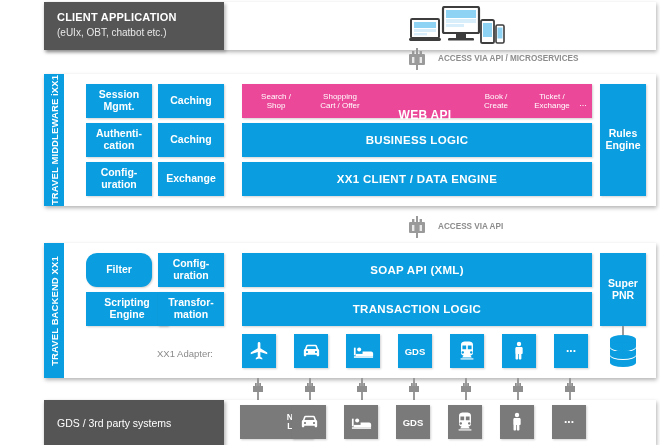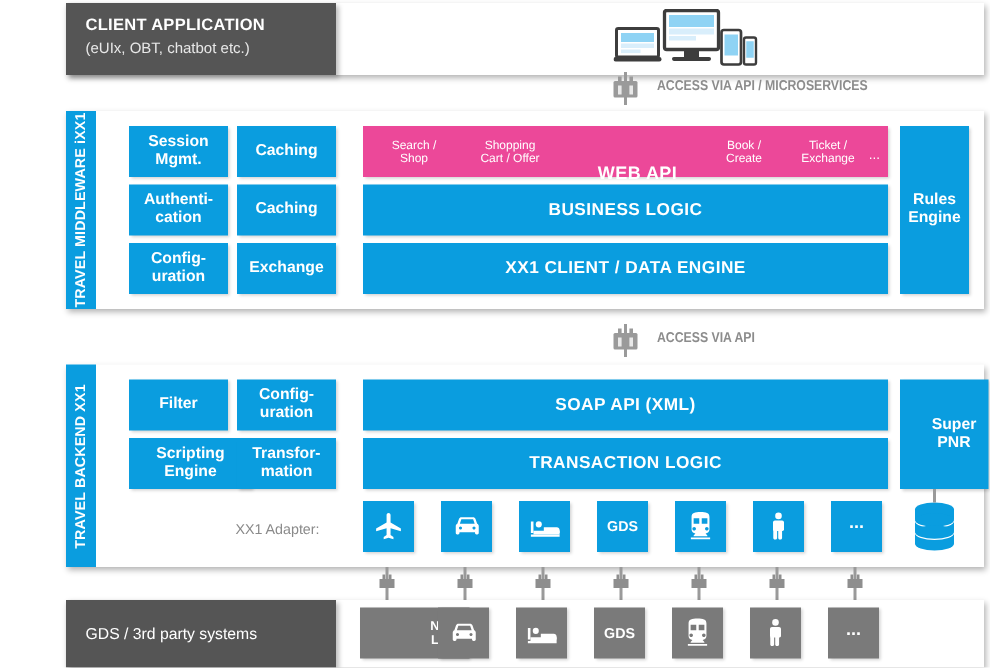--- a/index.html
+++ b/index.html
@@ -280,40 +280,40 @@
       </svg>
     </div>
     <div class="access-text">ACCESS VIA API</div>
   </div>
 
   <div class="panel" id="backend-panel">
     <div class="vlabel">
       <span>TRAVEL BACKEND XX1</span>
     </div>
 
-    <div class="cell small" style="left:42px; top:10px; width:66px; height:34px;">
+    <div class="cell small" style="left:42px; top:10px; width:66px; height:34px;border-radius:11px;">
       <span>Filter</span>
     </div>
     <div class="cell small" style="left:114px; top:10px; width:66px; height:34px;">
       <span>Config-<br>uration</span>
     </div>
     <div class="cell small" style="left:42px; top:49px; width:82px; height:34px;">
       <span>Scripting<br>Engine</span>
     </div>
     <div class="cell small" style="left:114px; top:49px; width:66px; height:34px;">
       <span>Transfor-<br>mation</span>
     </div>
 
     <div class="cell wide" style="left:198px; top:10px; width:350px; height:34px;">
       <span>SOAP API (XML)</span>
     </div>
     <div class="cell wide" style="left:198px; top:49px; width:350px; height:34px;">
       <span>TRANSACTION LOGIC</span>
     </div>
-    <div class="cell small" style="left:556px; top:10px; width:46px; height:73px;padding-left:13px;">
+    <div class="cell small" style="left:556px; top:10px; width:46px; height:73px;">
       <span>Super<br>PNR</span>
     </div>
 
     <div id="adapter-label" style="left:113px; top:105px;">XX1 Adapter:</div>
 
     <div class="icon-box" style="left:198px; top:91px;">
       <svg width="22" height="22" viewBox="0 0 24 24" fill="#ffffff">
         <path d="M21 15.5v-2L13.5 9V3.7c0-.8-.65-1.45-1.45-1.45S10.6 2.9 10.6 3.7V9L3 13.5v2l7.6-2.3v5l-2.1 1.4v1.6l3.55-.95 3.55.95v-1.6l-2.1-1.4v-5L21 15.5z"></path>
       </svg>
     </div>

